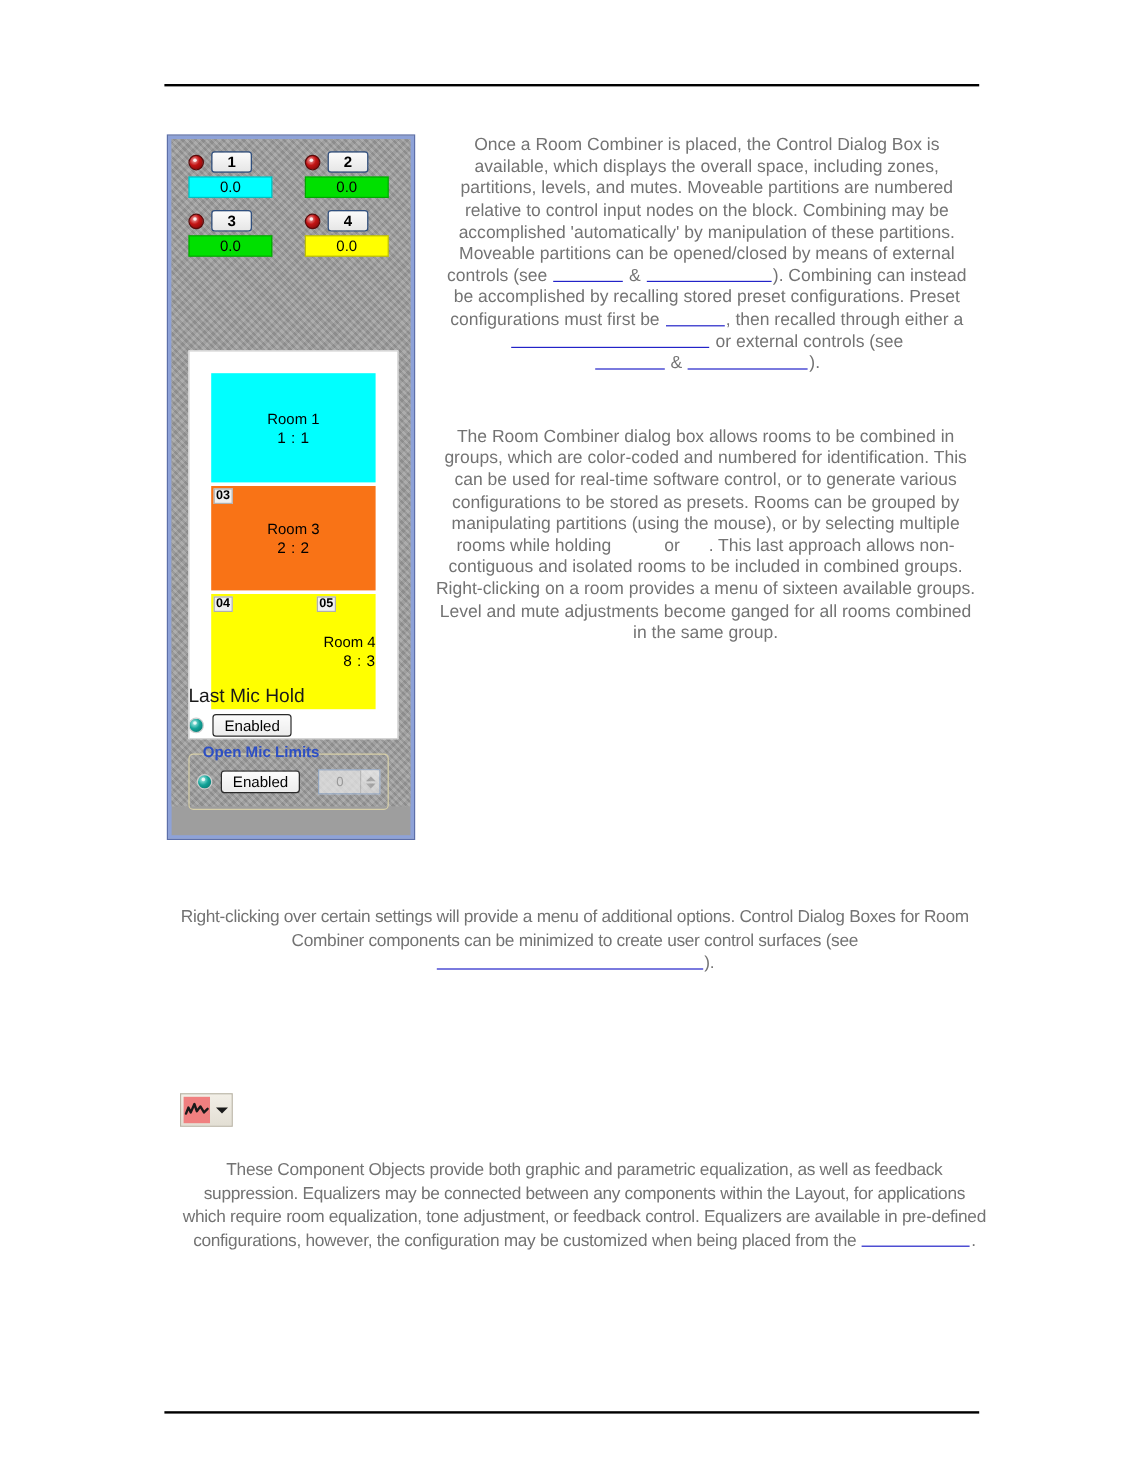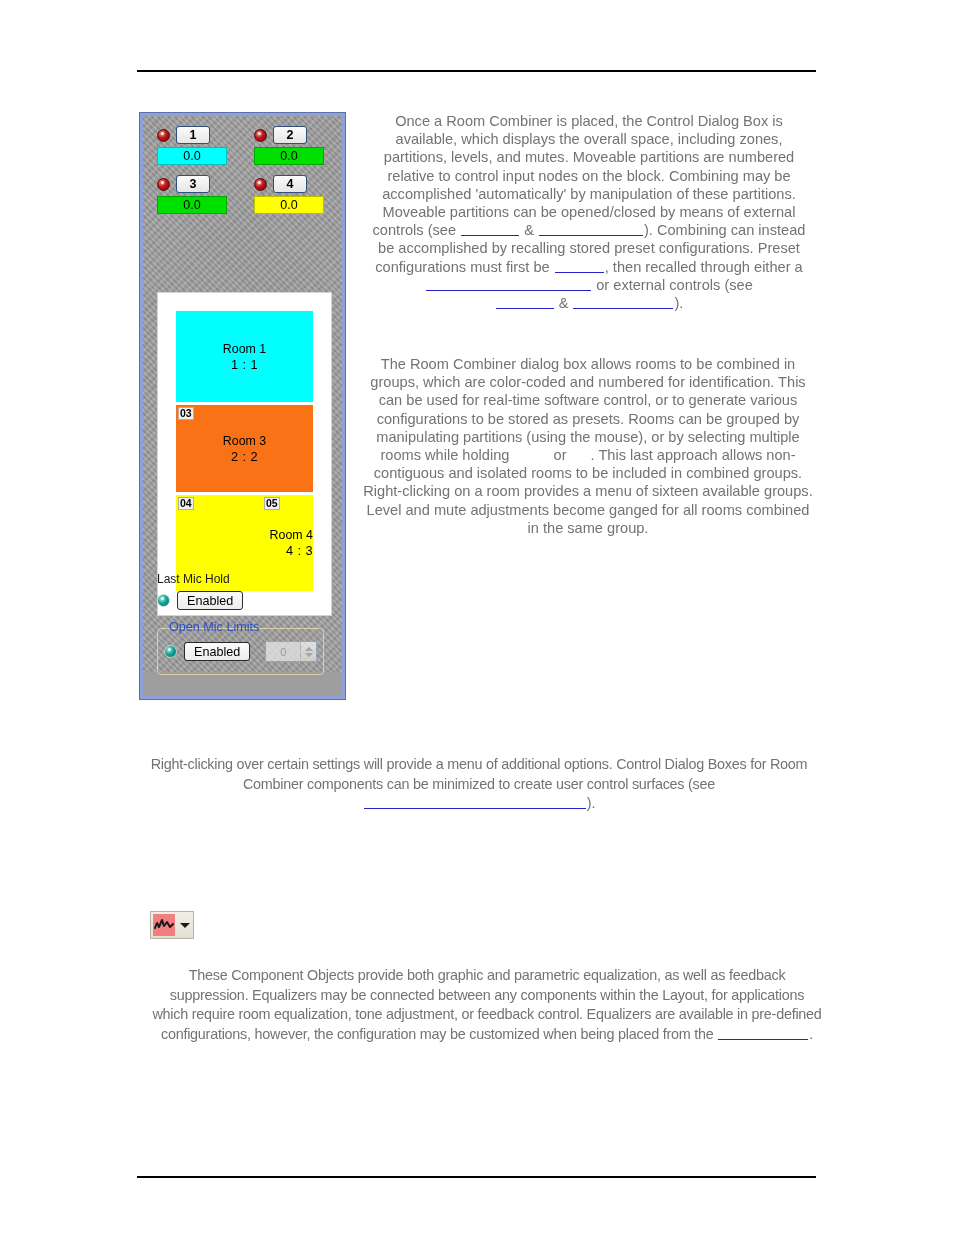--- a/index.html
+++ b/index.html
@@ -261,21 +261,21 @@
   #partition-04 { left: 2px;  top: 2px; }
   #partition-05 { left: 88px; top: 2px; }
 
   
   #last-mic-hold-group {
     position: absolute;
     left: 14px; top: 456px;
     width: 180px;
   }
   #last-mic-hold-label {
-    font-size: 12px;
+    font-size: 16px;
     color: #1a1a1a;
     margin-bottom: 5px;
     font-family: "Liberation Sans", sans-serif;
   }
   .enable-row { display: flex; align-items: center; gap: 7px; }
   .teal-led {
     width: 13px; height: 13px; border-radius: 50%;
     background: radial-gradient(circle at 36% 33%, #aef0ea 0%, #13a398 45%, #046d66 100%);
     border: 1px solid #cfcfcf;
     box-sizing: border-box; flex: 0 0 13px;
@@ -308,20 +308,21 @@
   }
   #open-mic-limits-legend {
     position: absolute;
     left: 8px; top: -9px;
     background: transparent;
     padding: 0 3px;
     font-size: 12.6px;
     color: #2d4fc4;
     font-family: "Liberation Sans", sans-serif;
     white-space: nowrap;
+    font-weight: bold;
   }
   #open-mic-row {
     position: absolute;
     left: 6px; top: 12px;
     display: flex; align-items: center; gap: 7px;
   }
   #open-mic-spinner {
     width: 52px; height: 21px;
     margin-left: 8px;
     display: flex;
@@ -413,21 +414,21 @@
           <span class="room-label">Room 3</span>
           <span class="room-ratio">2 : 2</span>
         </div>
       </div>
 
       <div id="room-row-bot">
         <div class="room-block" id="room-4">
           <span class="partition-tag" id="partition-04">04</span>
           <span class="partition-tag" id="partition-05">05</span>
           <span class="room-label">Room 4</span>
-          <span class="room-ratio">4 : 3</span>
+          <span class="room-ratio">8 : 3</span>
         </div>
       </div>
 
     </div>
 
     <div id="last-mic-hold-group">
       <div id="last-mic-hold-label">Last Mic Hold</div>
       <div class="enable-row">
         <span class="teal-led"></span>
         <span class="enabled-btn">Enabled</span>

